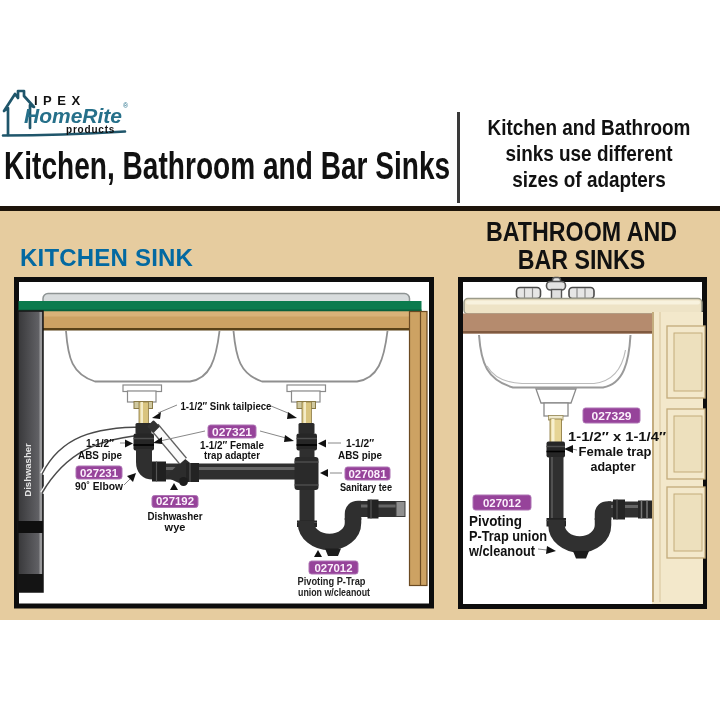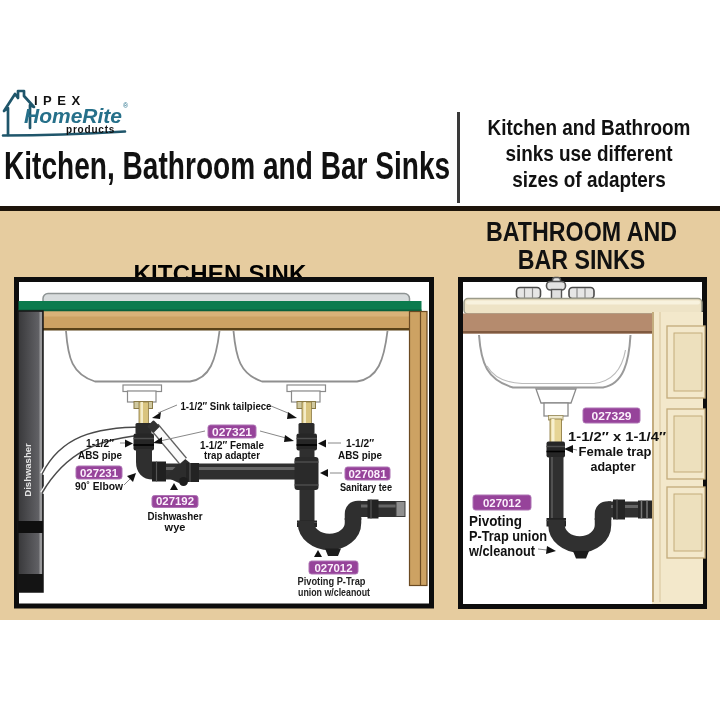--- a/index.html
+++ b/index.html
@@ -24,21 +24,21 @@
 </svg>
 
 <div class="abs" style="left:4px;top:144px;font-size:39px;font-weight:bold;color:#111;white-space:nowrap;transform:scaleX(0.72);transform-origin:0 0;">Kitchen, Bathroom and Bar Sinks</div>
 
 <div class="abs" style="left:457px;top:112px;width:3px;height:91px;background:#3a3a3a;"></div>
 
 <div class="abs" style="left:459px;top:115px;width:260px;text-align:center;font-size:22px;font-weight:bold;color:#111;line-height:26px;transform:scaleX(0.86);transform-origin:50% 0;">Kitchen and Bathroom<br>sinks use different<br>sizes of adapters</div>
 
 <div class="abs" style="left:0;top:206px;width:720px;height:414px;background:#e6cc9f;border-top:5px solid #1e150b;box-sizing:border-box;"></div>
 
-<div class="abs" style="left:20px;top:262px;width:400px;text-align:center;font-size:24px;line-height:24px;font-weight:bold;color:#000000;letter-spacing:0.2px;">KITCHEN SINK</div>
+<div class="abs" style="left:20px;top:246px;width:400px;text-align:left;font-size:24px;line-height:24px;font-weight:bold;color:#0369a1;letter-spacing:0.2px;">KITCHEN SINK</div>
 
 <div class="abs" style="left:458px;top:219px;width:247px;text-align:center;font-size:27px;font-weight:bold;color:#111;line-height:27.5px;transform:scaleX(0.86);transform-origin:50% 0;">BATHROOM AND<br>BAR SINKS</div>
 
 <svg class="abs" style="left:12px;top:275px" width="424" height="334" viewBox="12 275 424 334">
 
   <rect x="16.5" y="279.5" width="415" height="326.5" fill="#ffffff" stroke="#0d0d0d" stroke-width="5"></rect>
 
   <rect x="43" y="293.5" width="366.5" height="12" rx="5" fill="#d8dcdd" stroke="#8e9494" stroke-width="1.5"></rect>
 
   <rect x="18.5" y="301" width="403" height="11" fill="#0b7b4e"></rect>

